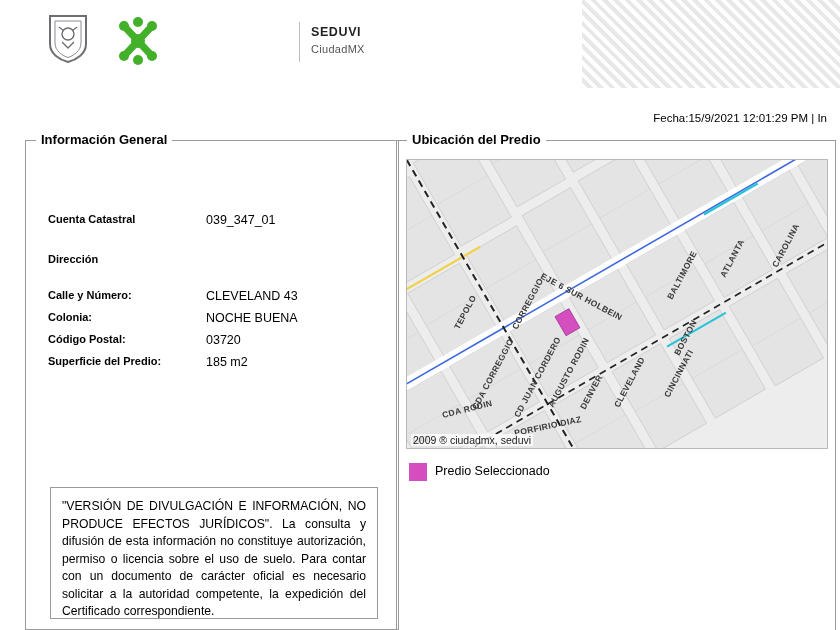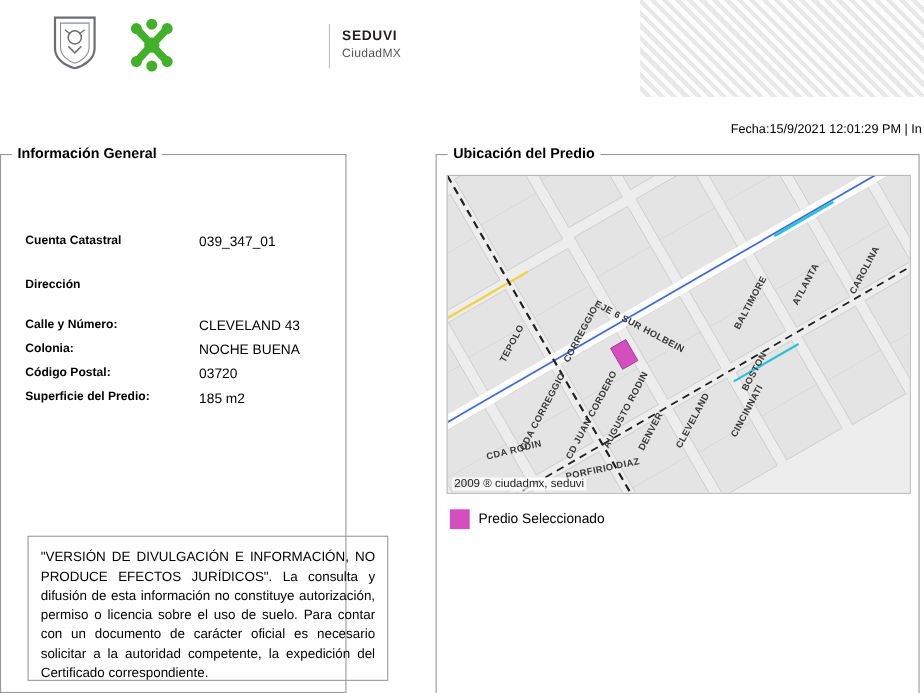--- a/index.html
+++ b/index.html
@@ -88,21 +88,21 @@
     letter-spacing: 0.3px;
   }
 
   
   .fecha {
     position: absolute;
     top: 112px;
     left: 0;
     width: 840px;
     text-align: right;
-    padding-right: 2px;
+    padding-right: 13px;
     font-size: 11.5px;
     color: #000;
     box-sizing: border-box;
   }
 
   
   .fs {
     position: absolute;
     border: 1px solid #9a9a9a;
     box-sizing: border-box;
@@ -112,22 +112,22 @@
     top: -9px;
     left: 10px;
     background: #ffffff;
     padding: 0 5px;
     font-size: 13px;
     font-weight: bold;
     color: #000;
   }
   #info-general {
     top: 140px;
-    left: 0;
-    width: 315px;
+    left: 25px;
+    width: 374px;
     height: 490px;
   }
   #ubicacion {
     top: 140px;
     left: 396px;
     width: 440px;
     height: 560px;
   }
 
   

